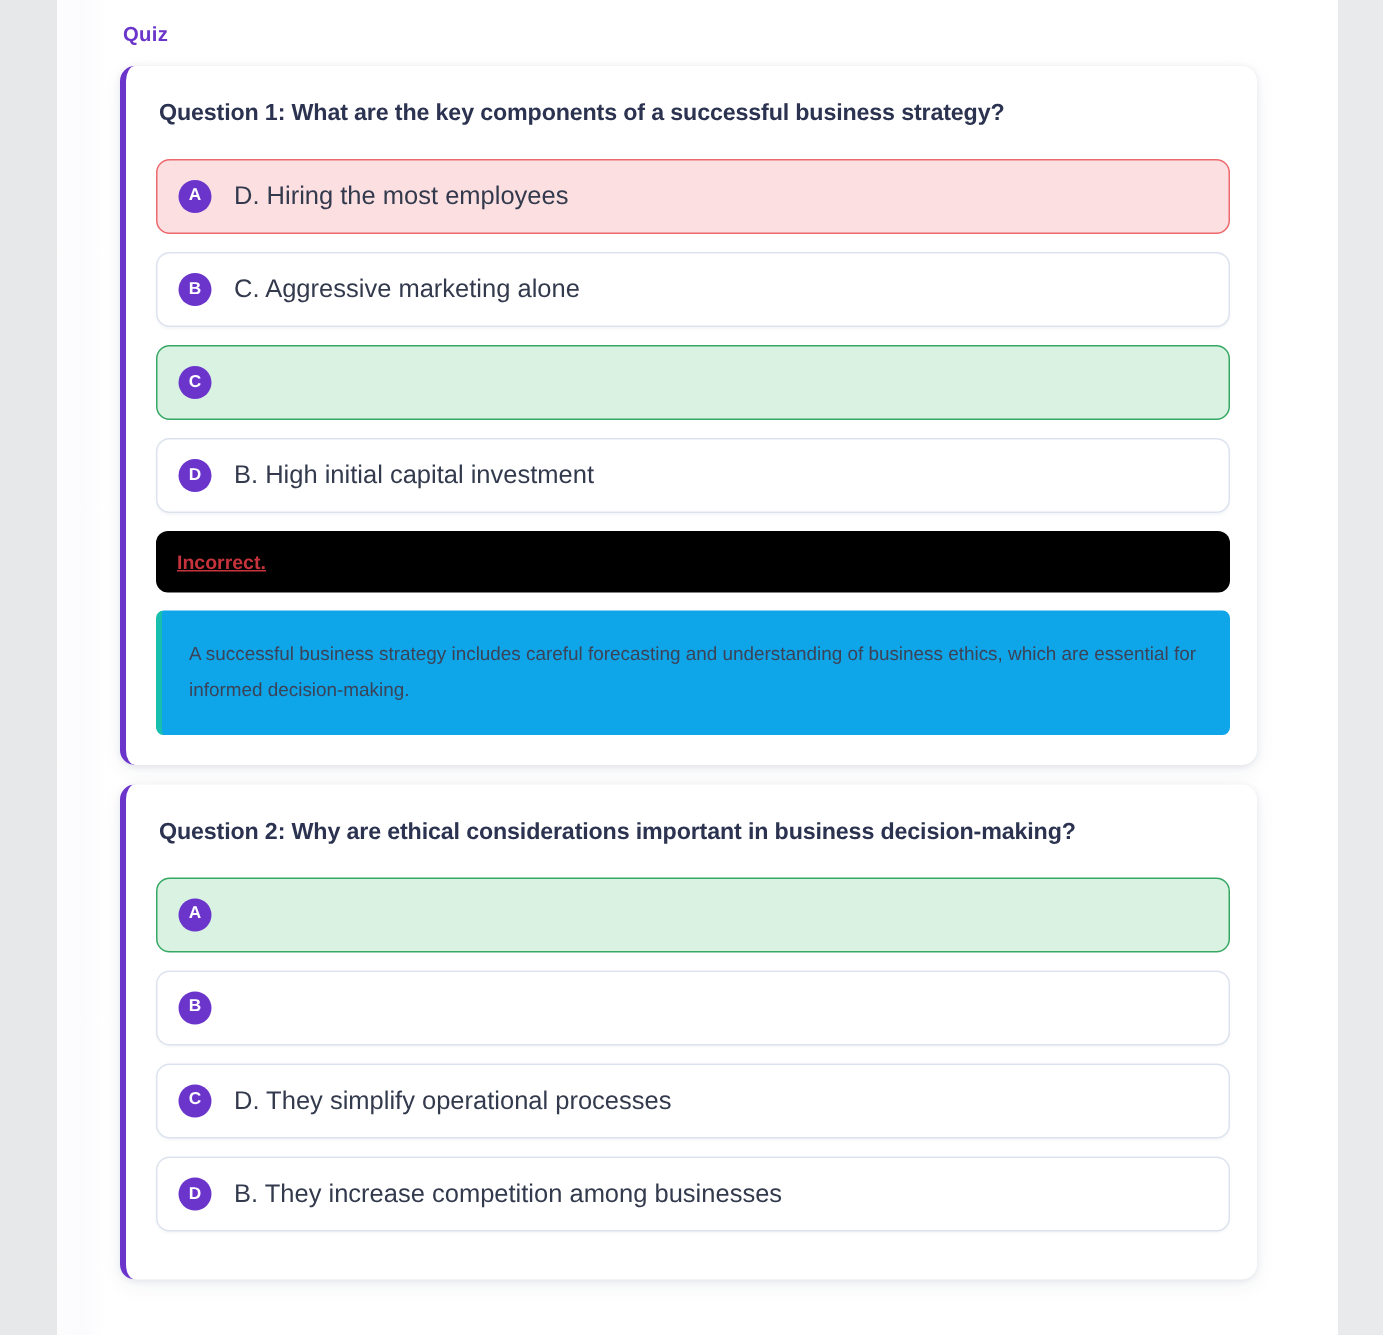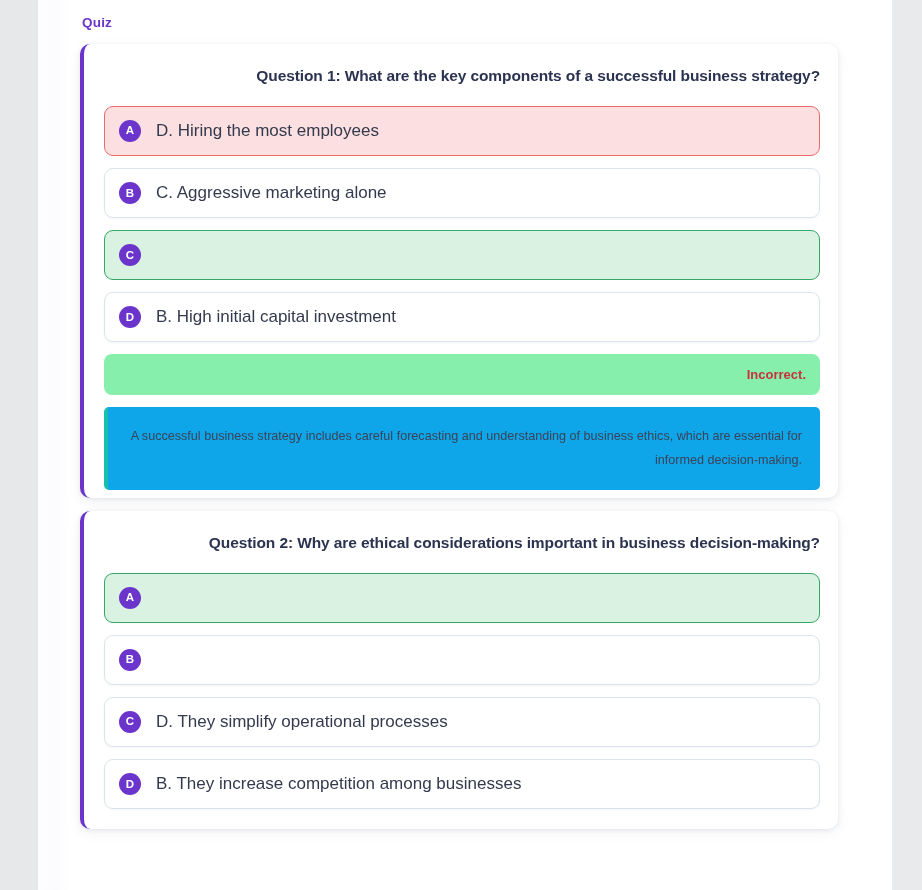--- a/index.html
+++ b/index.html
@@ -14,21 +14,20 @@
     font-family: "Liberation Sans", sans-serif;
     -webkit-font-smoothing: antialiased;
   }
 
   .page {
     position: relative;
     width: 730px;
     height: 890px;
     display: flex;
     background: #e9eaec;
-    text-align: right;
   }
 
   
   .left-gutter {
     width: 38px;
     flex: 0 0 38px;
     background: #e7e8ea;
     height: 890px;
   }
 
@@ -80,21 +79,21 @@
     top: 44px;
     width: 758px;
   }
 
   .q-card {
     position: relative;
     background: #ffffff;
     border-radius: 10px;
     border-left: 4px solid #6b35cc;
     box-shadow: 0 1px 4px rgba(40, 50, 90, 0.10), 0 4px 14px rgba(40, 50, 90, 0.055);
-    padding: 22px 18px 8px 20px;
+    padding: 22px 18px 20px 20px;
     box-sizing: border-box;
     margin-bottom: 13px;
   }
 
   .q-title {
     font-size: 15.5px;
     font-weight: bold;
     color: #2b3350;
     margin: 0 0 20px 2px;
     line-height: 1.3;
@@ -153,22 +152,23 @@
   .feedback {
     border-radius: 8px;
     padding: 13px 14px;
     font-size: 13px;
     font-weight: bold;
     margin-top: 10px;
     margin-bottom: 12px;
     box-sizing: border-box;
   }
   .feedback.wrong {
-    background: #86efac;
+    background: #000000;
     color: #c6333c;
+    text-decoration: underline;
   }
 
   .explanation {
     background: #0ea5e9;
     border-left: 4px solid #18bfae;
     border-radius: 5px;
     padding: 18px 18px 18px 18px;
     font-size: 12.6px;
     color: #3b4358;
     line-height: 1.85;

